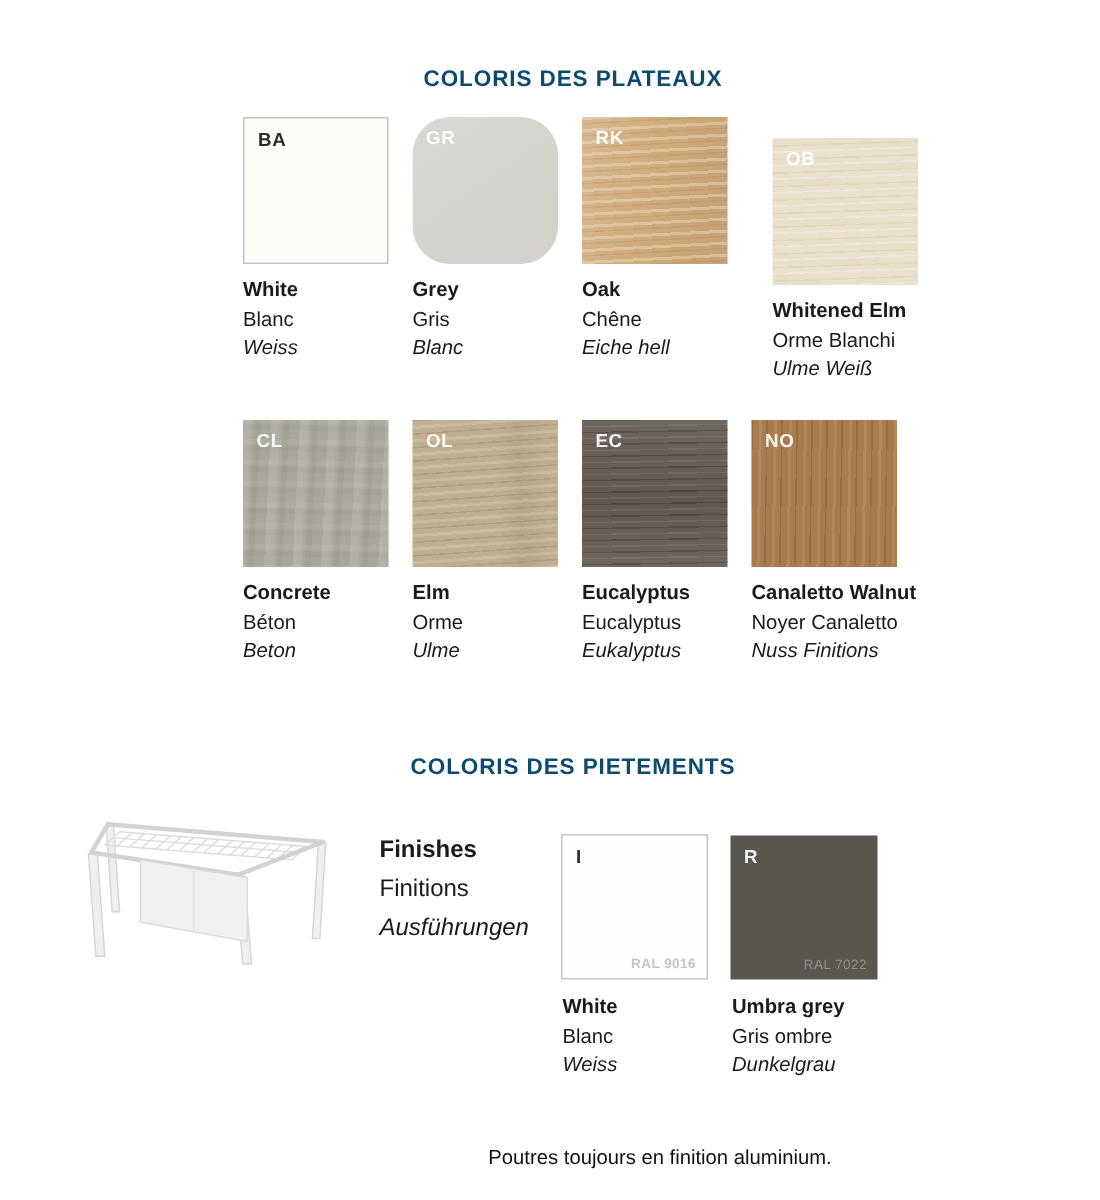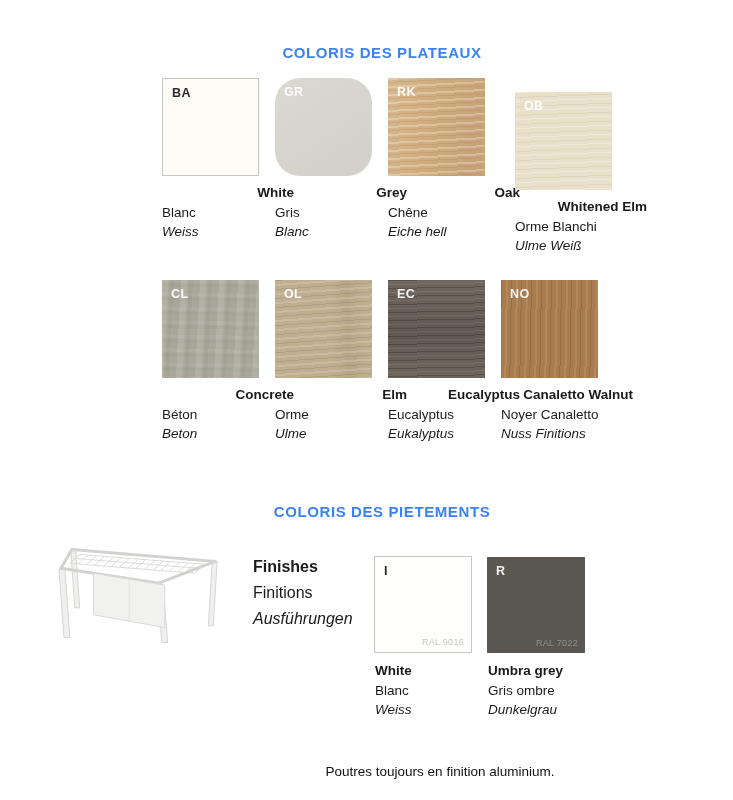--- a/index.html
+++ b/index.html
@@ -1,33 +1,33 @@
 <!DOCTYPE html>
 <html><head>
 <meta charset="utf-8">
 <style>
   html,body{margin:0;padding:0;background:#ffffff;}
   .page{position:relative;width:733px;height:800px;background:#ffffff;overflow:hidden;
         font-family:"Liberation Sans",sans-serif;color:#1a1a1a;}
 
   .section-title{position:absolute;left:152px;width:460px;text-align:center;
-        font-size:15px;font-weight:700;letter-spacing:.6px;color:#3b82f6;white-space:nowrap;}
+        font-size:15px;font-weight:700;letter-spacing:.6px;color:#0c4a6e;white-space:nowrap;}
   .title-1{top:44px;}
   .title-2{top:503px;}
 
   .grid{position:absolute;left:162px;top:78px;display:grid;
         grid-template-columns:repeat(4,97px);column-gap:16px;row-gap:10px;}
   .card{width:97px;height:164px;}
   .chip{position:relative;width:97px;height:98px;box-sizing:border-box;}
   .chip.bordered{border:1px solid #c6c5c2;}
   .code{position:absolute;top:7px;left:9px;font-size:12.5px;font-weight:700;
         letter-spacing:.4px;color:rgba(255,255,255,.92);}
   .chip.dark .code{color:#2b2b2b;}
   .cap{margin-top:7px;font-size:13.5px;line-height:19.5px;width:132px;white-space:nowrap;}
-  .cap-en{font-weight:700;text-align:right;}
+  .cap-en{font-weight:700;}
   .cap-de{font-style:italic;}
 
   
   .g-gr{background-image:linear-gradient(145deg,rgba(255,255,255,.10),rgba(0,0,0,.02));}
   .g-rk{background-image:
         repeating-linear-gradient(177deg,rgba(255,244,224,.30) 0 2px,rgba(255,244,224,0) 2px 4px,
           rgba(150,108,60,.16) 4px 5px,rgba(150,108,60,0) 5px 8px),
         linear-gradient(102deg,rgba(255,255,255,.14),transparent 45%,rgba(120,85,45,.10) 85%);}
   .g-ob{background-image:
         repeating-linear-gradient(178deg,rgba(255,255,255,.30) 0 1px,transparent 1px 5px,
@@ -50,21 +50,21 @@
   
   .desk{position:absolute;left:56px;top:540px;}
   .finishes{position:absolute;left:253px;top:554px;font-size:16px;line-height:26px;}
   .fin-en{font-weight:700;}
   .fin-de{font-style:italic;}
 
   .chip-abs{position:absolute;}
   .chip-i{left:374px;top:556px;width:98px;height:97px;}
   .chip-r{left:487px;top:557px;width:98px;height:96px;}
   .ral{position:absolute;right:7px;bottom:5px;font-size:9px;letter-spacing:.3px;}
-  .chip-i .ral{color:#c6c4c0;}
+  .chip-i .ral{color:#c6c4c0;font-weight:bold;}
   .chip-r .ral{color:#948f88;}
   .fin-cap{position:absolute;font-size:13.5px;line-height:19.5px;white-space:nowrap;}
   .fin-cap-i{left:375px;top:661px;}
   .fin-cap-r{left:488px;top:661px;}
 
   .note{position:absolute;left:240px;top:764px;width:400px;text-align:center;font-size:13.5px;color:#111;}
 </style>
 </head>
 <body>
 

